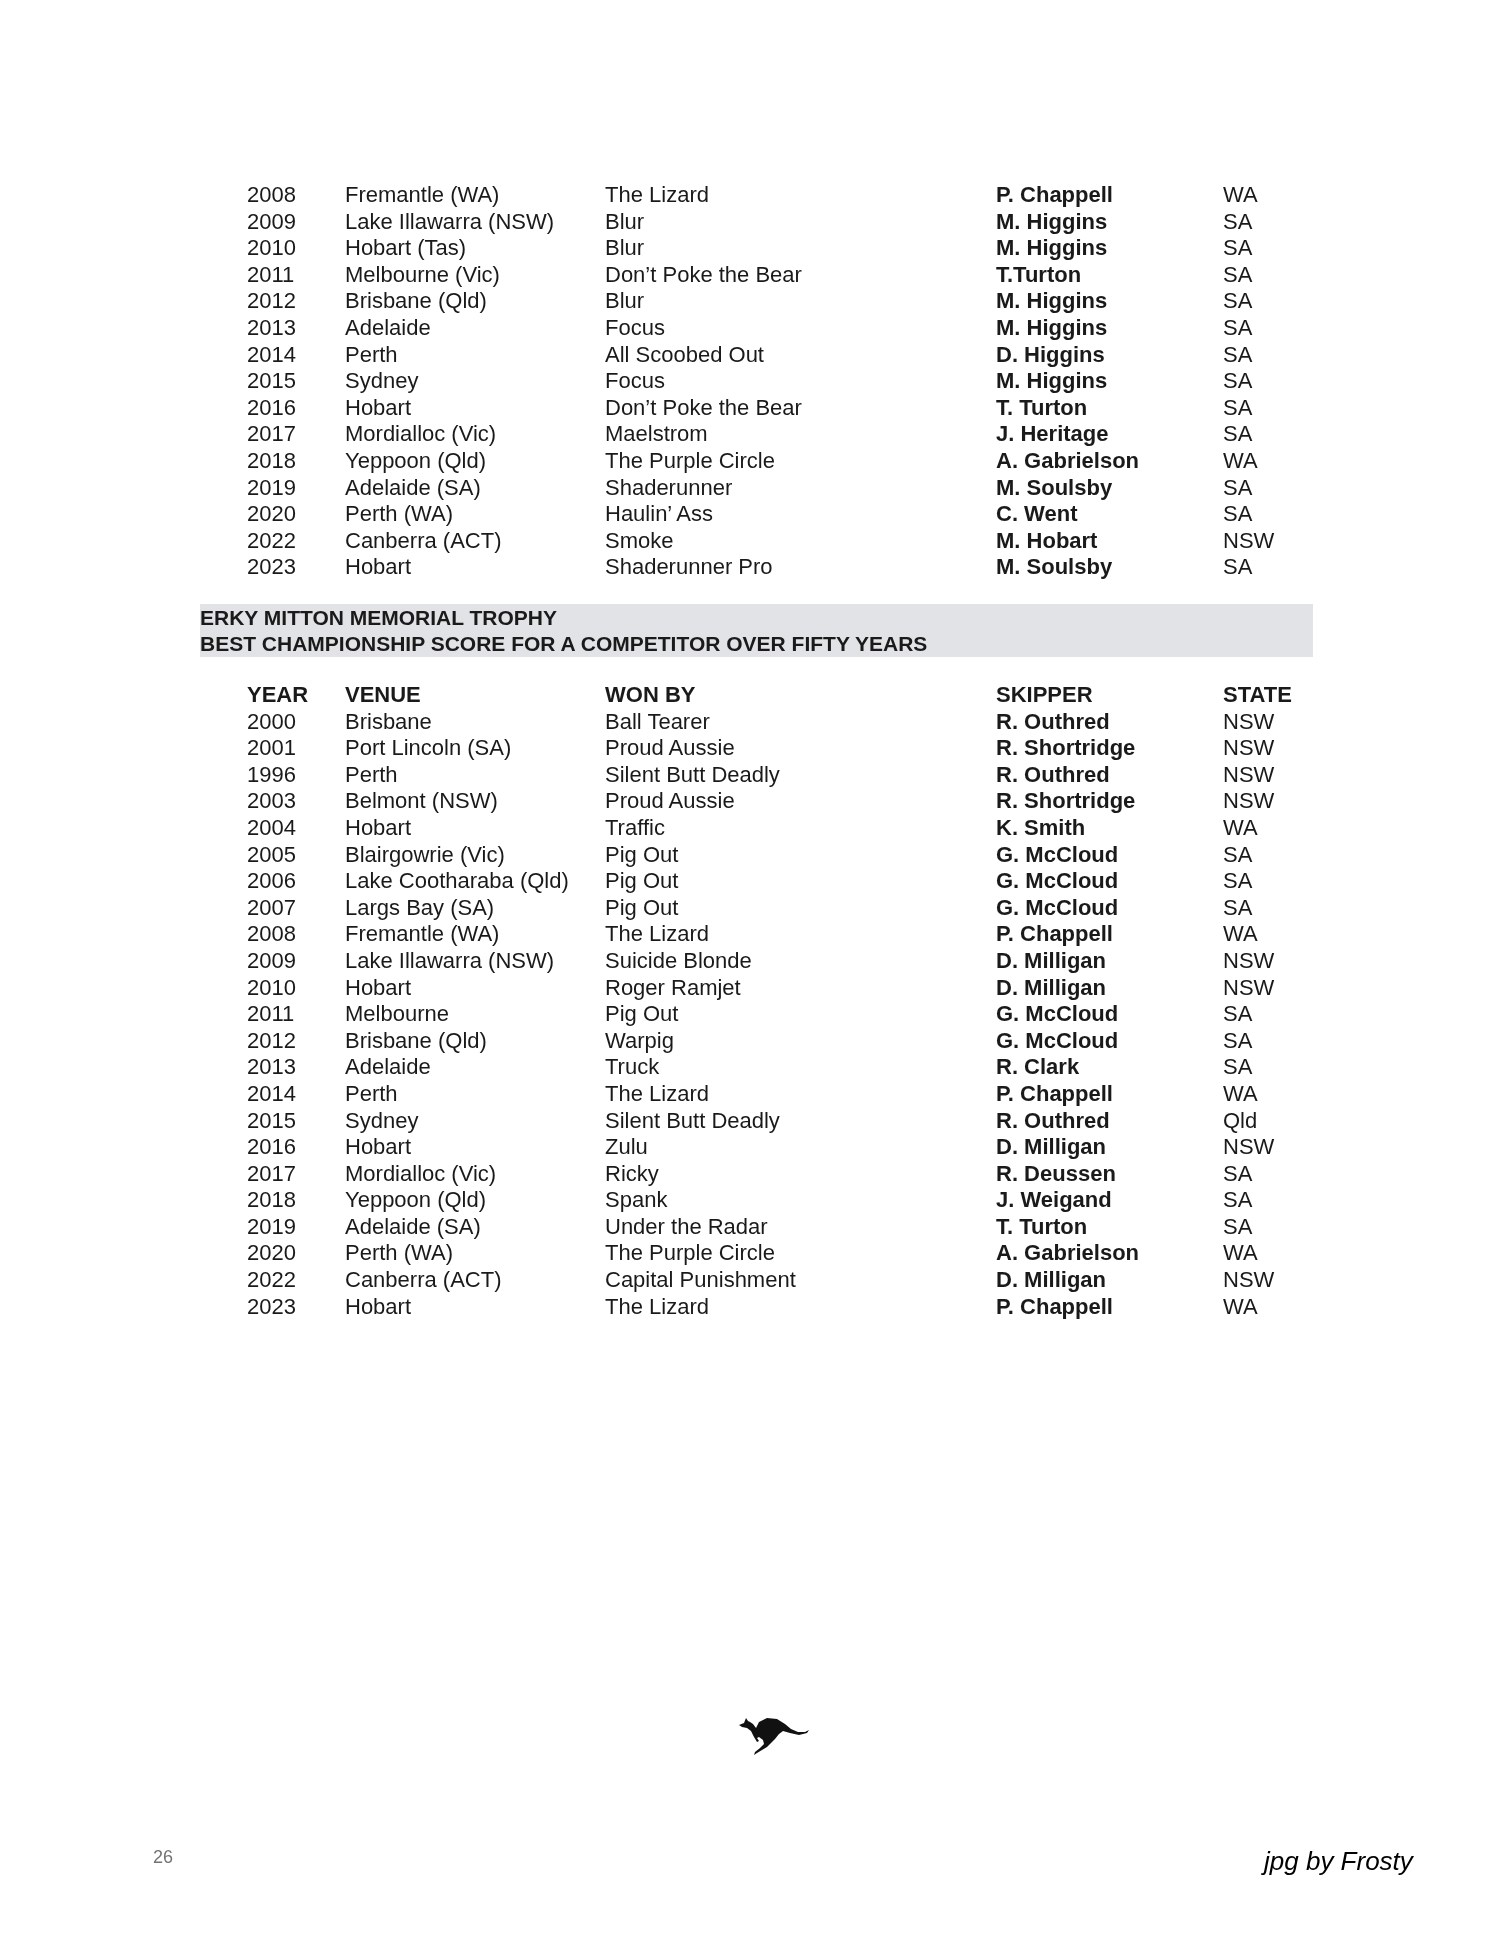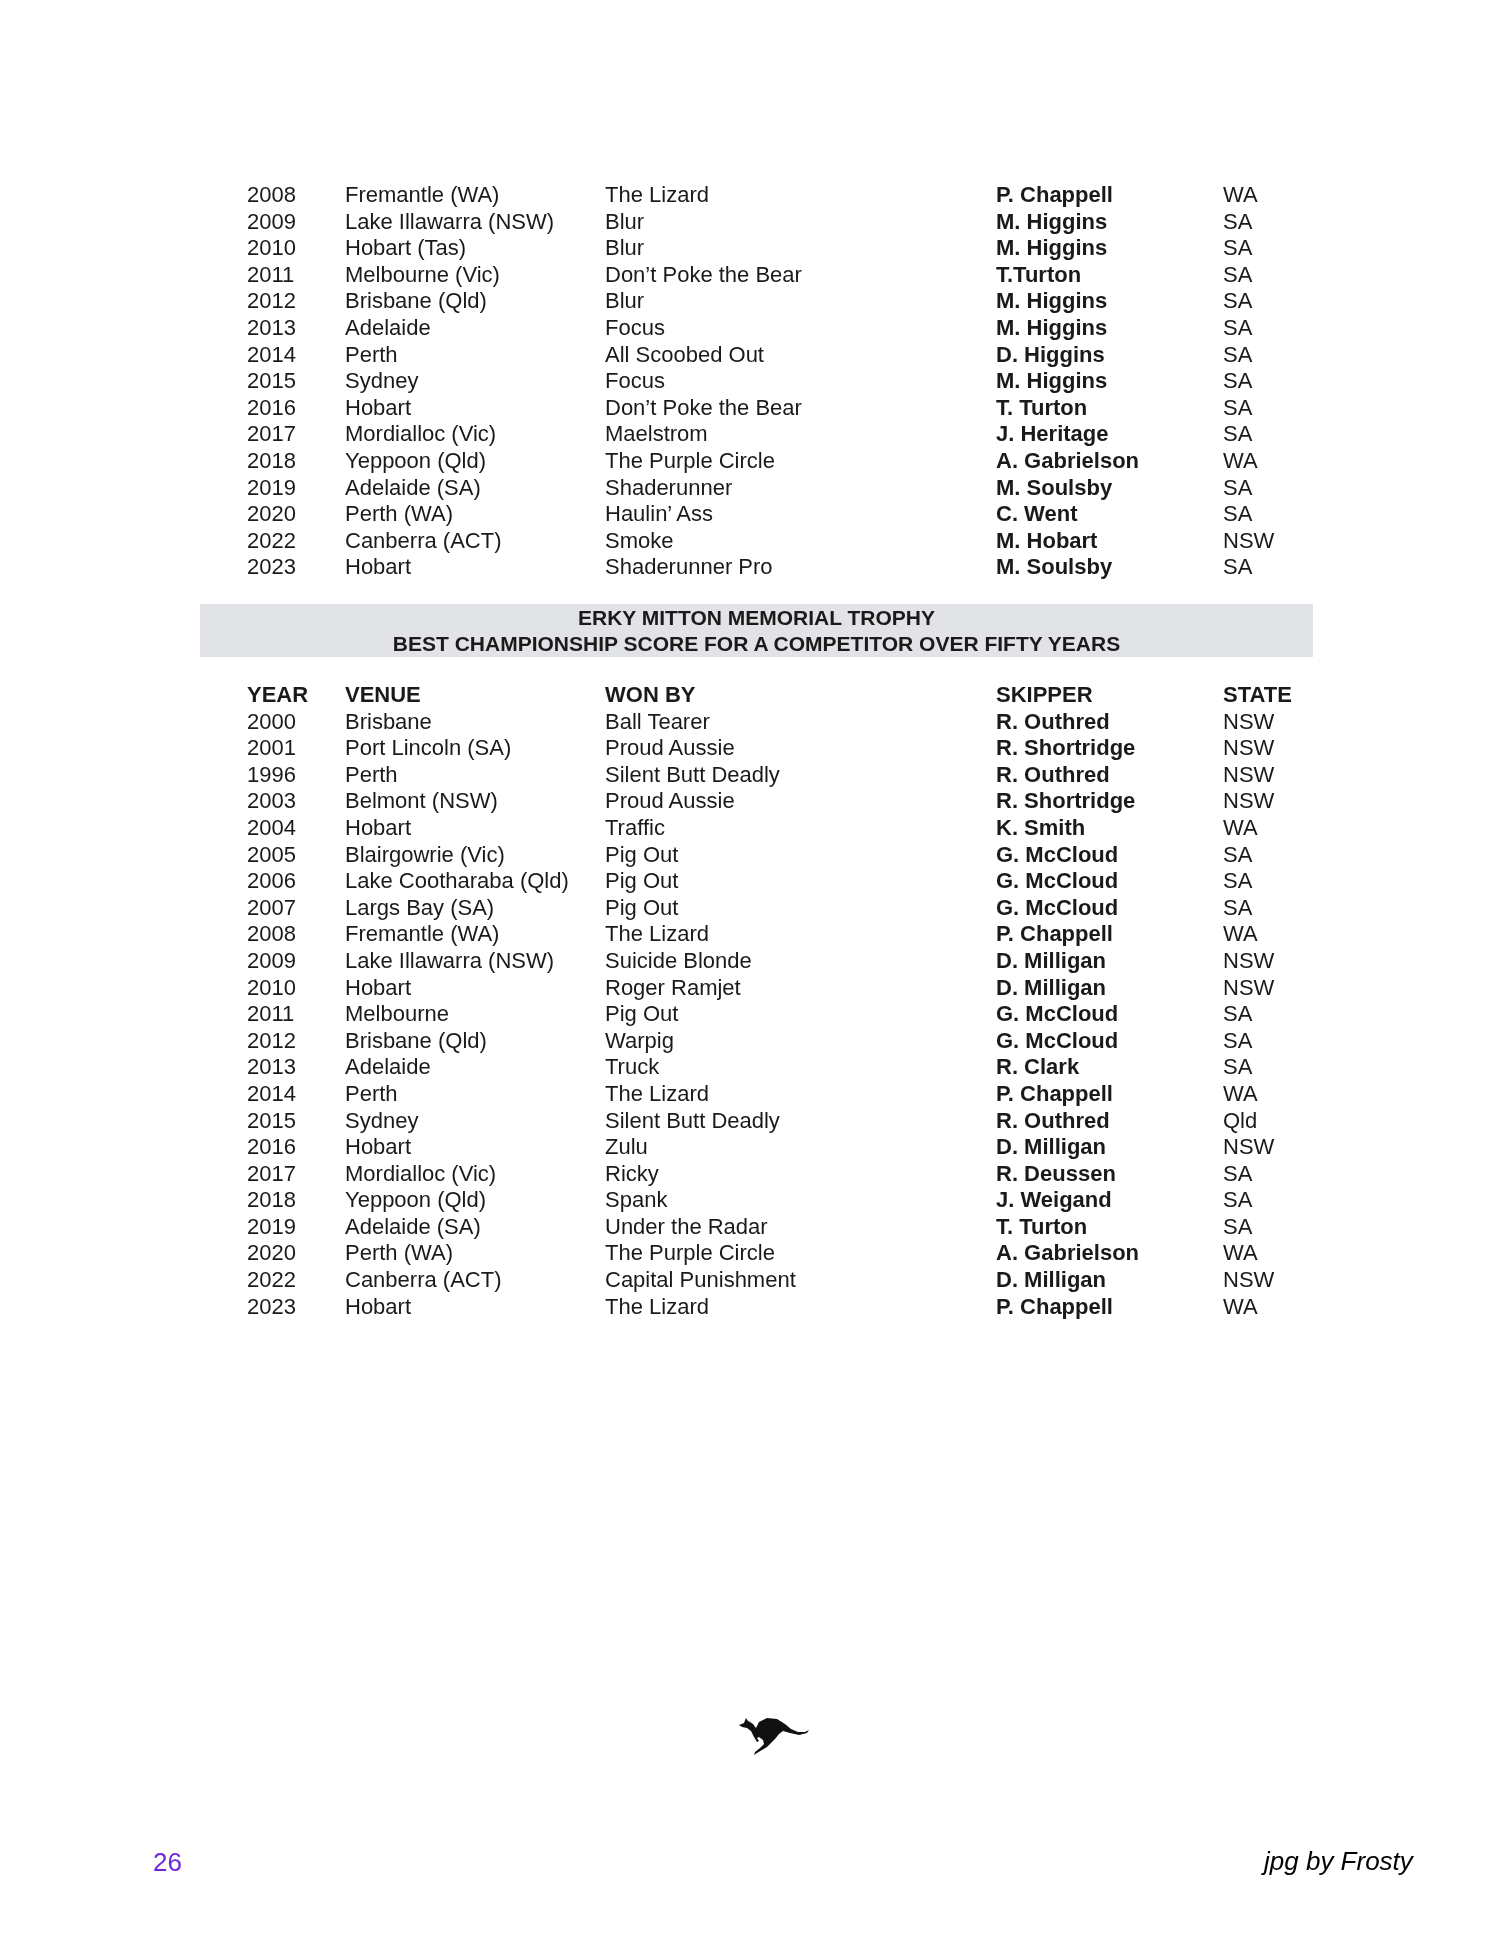--- a/index.html
+++ b/index.html
@@ -8,26 +8,26 @@
   .table { position: absolute; left: 0; width: 1500px; margin-left: 44px; }
   .row { position: relative; height: 26.6px; font-size: 22px; line-height: 26.6px; }
   .row span { position: absolute; top: 0; white-space: nowrap; }
   .c-year { left: 203px; }
   .c-venue { left: 301px; }
   .c-won { left: 561px; }
   .c-skip { left: 952px; font-weight: bold; }
   .c-state { left: 1179px; }
   .hdr span { font-weight: bold; }
   .banner { position: absolute; left: 200px; top: 604px; width: 1113px; height: 53px;
-            background: #e1e3e6; text-align: center; font-weight: bold; font-size: 21px;
+            background: #e1e3e6; font-weight: bold; font-size: 21px;
             line-height: 26px; padding-top: 1px; box-sizing: border-box; }
   .banner div { height: 26px; }
   .top-table { top: 182px; }
   .bottom-table { top: 682px; }
-  .page-num { position: absolute; left: 153px; top: 1847px; font-size: 26px; color: #6d28d9; }
+  .page-num { position: absolute; left: 153px; top: 1847px; font-size: 18px; color: #737373; }
   .credit { position: absolute; left: 1264px; top: 1846px; font-size: 26px; font-style: italic; color: #000000; }
   .roo { position: absolute; left: 735px; top: 1712px; width: 80px; height: 46px; }
 </style>
 </head>
 <body>
 
 <div class="table top-table" id="top-table">
     <div class="row">
       <span class="c-year">2008</span>
       <span class="c-venue">Fremantle (WA)</span>

